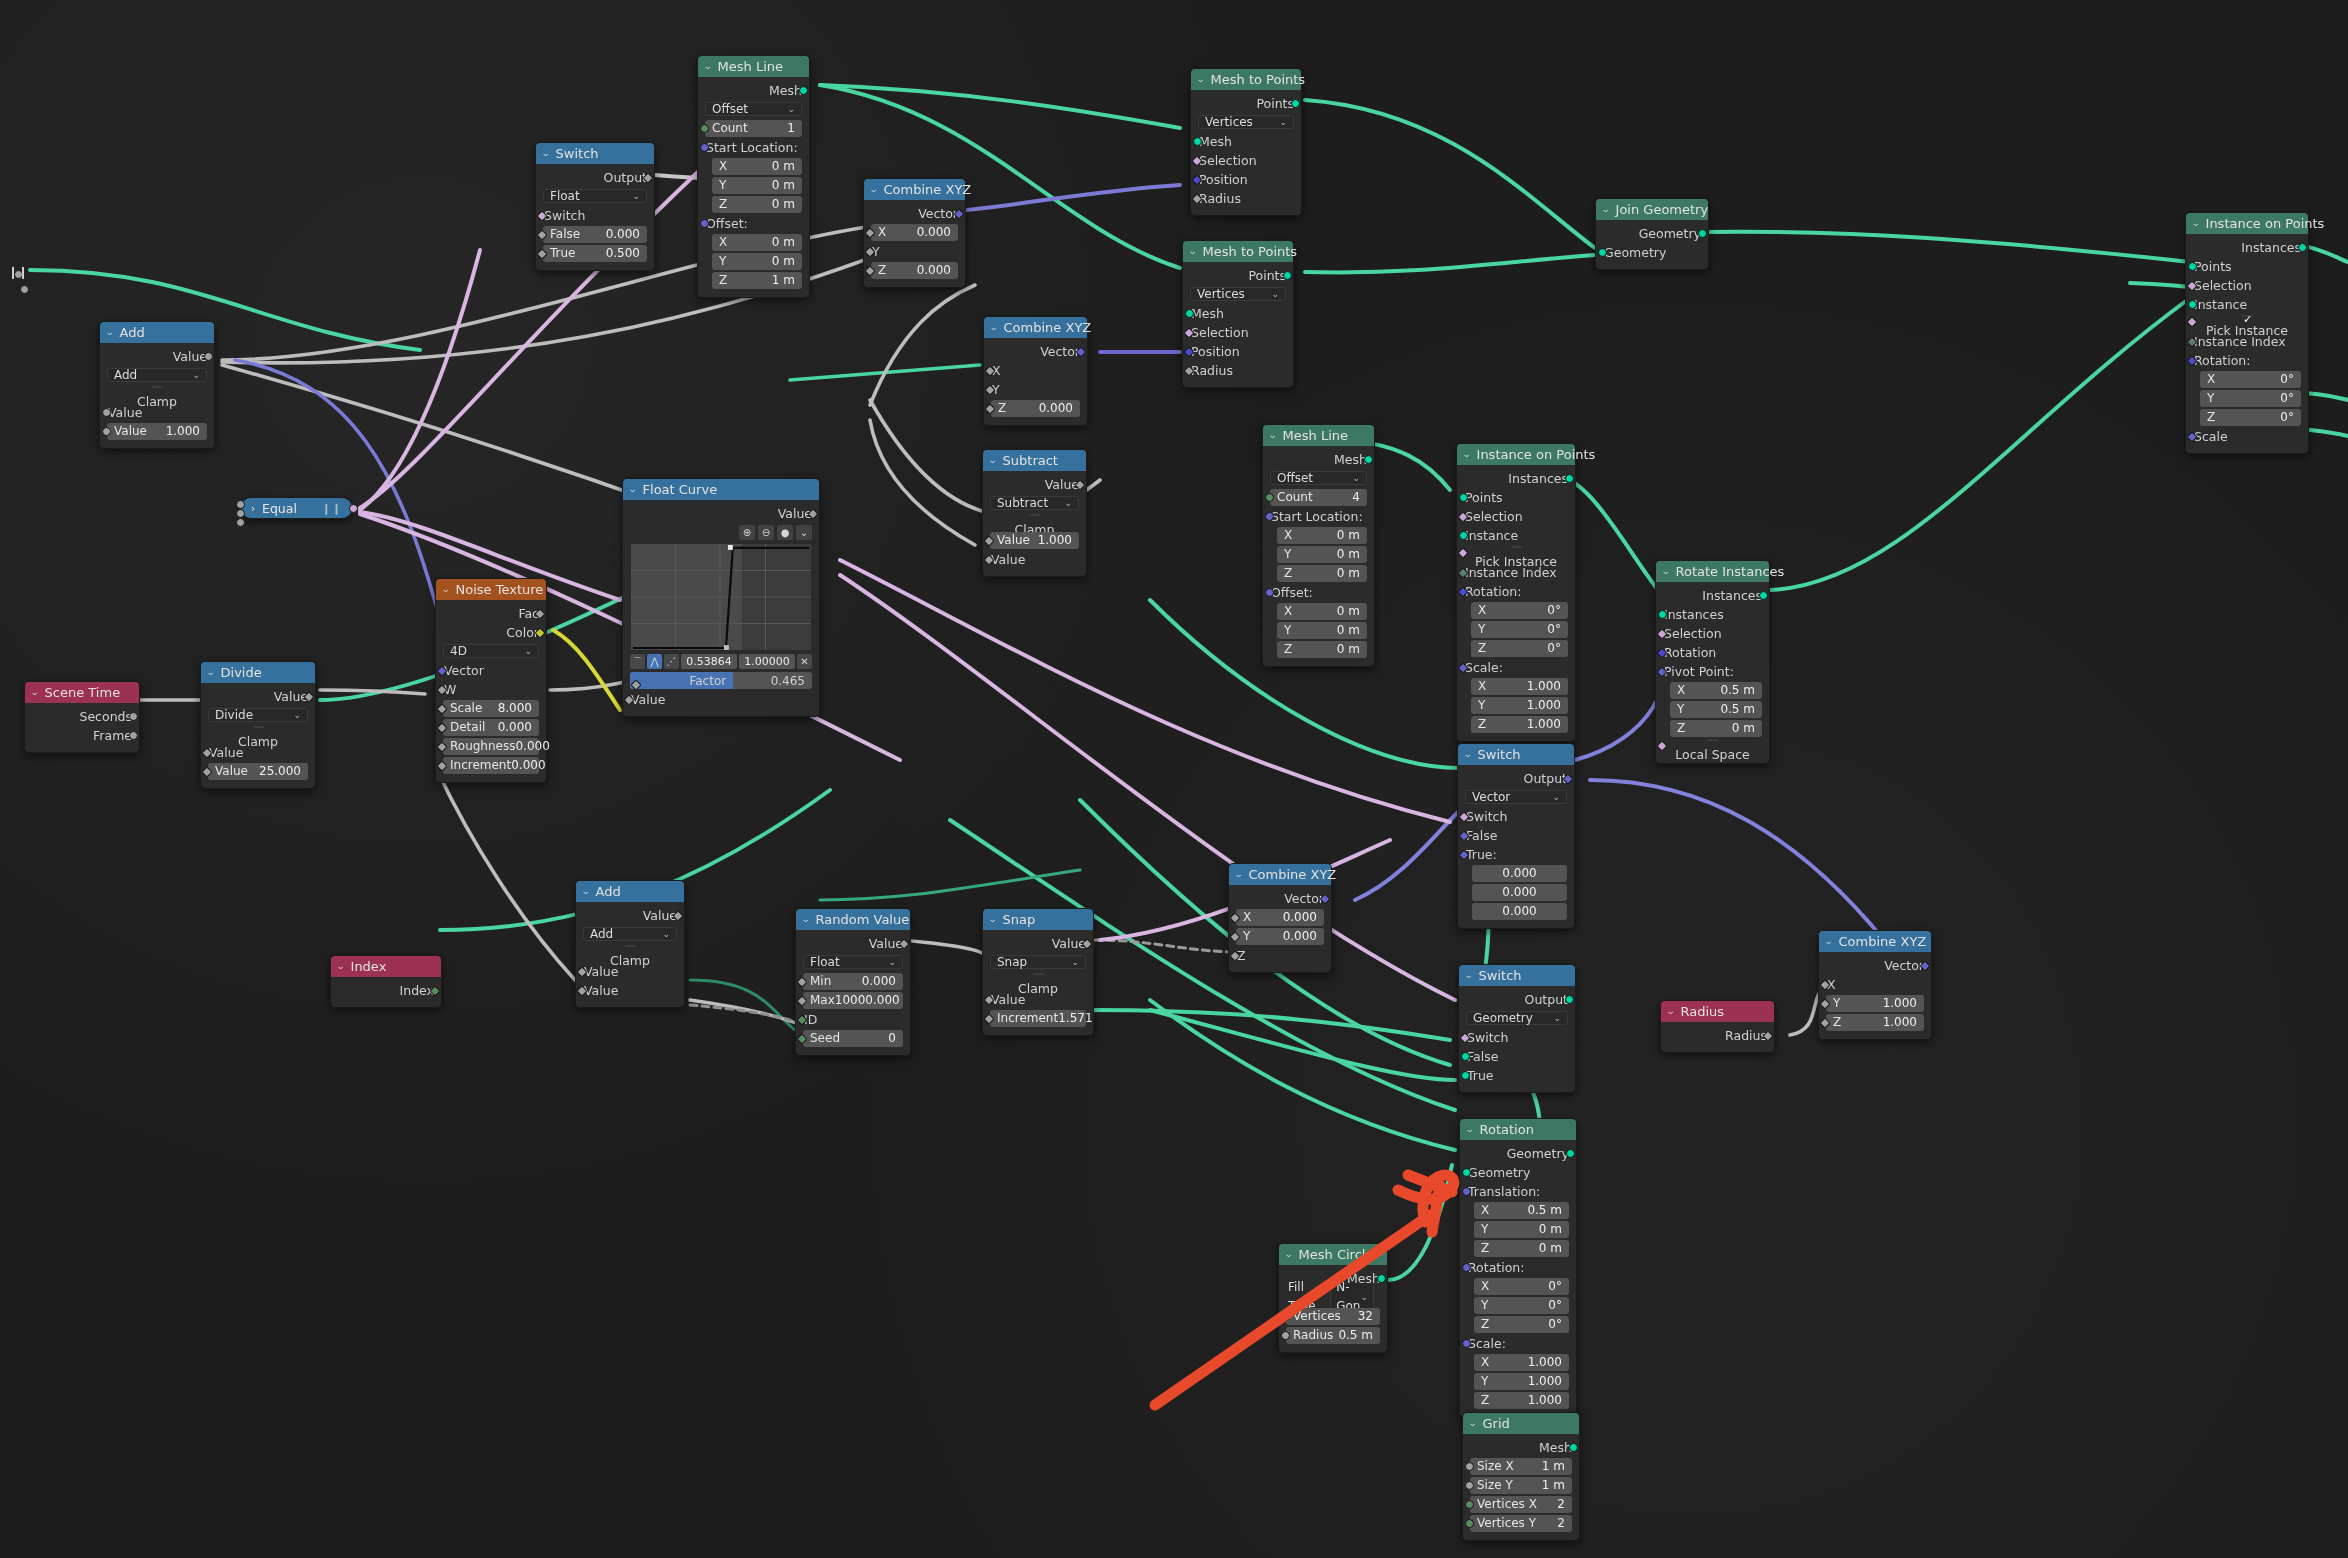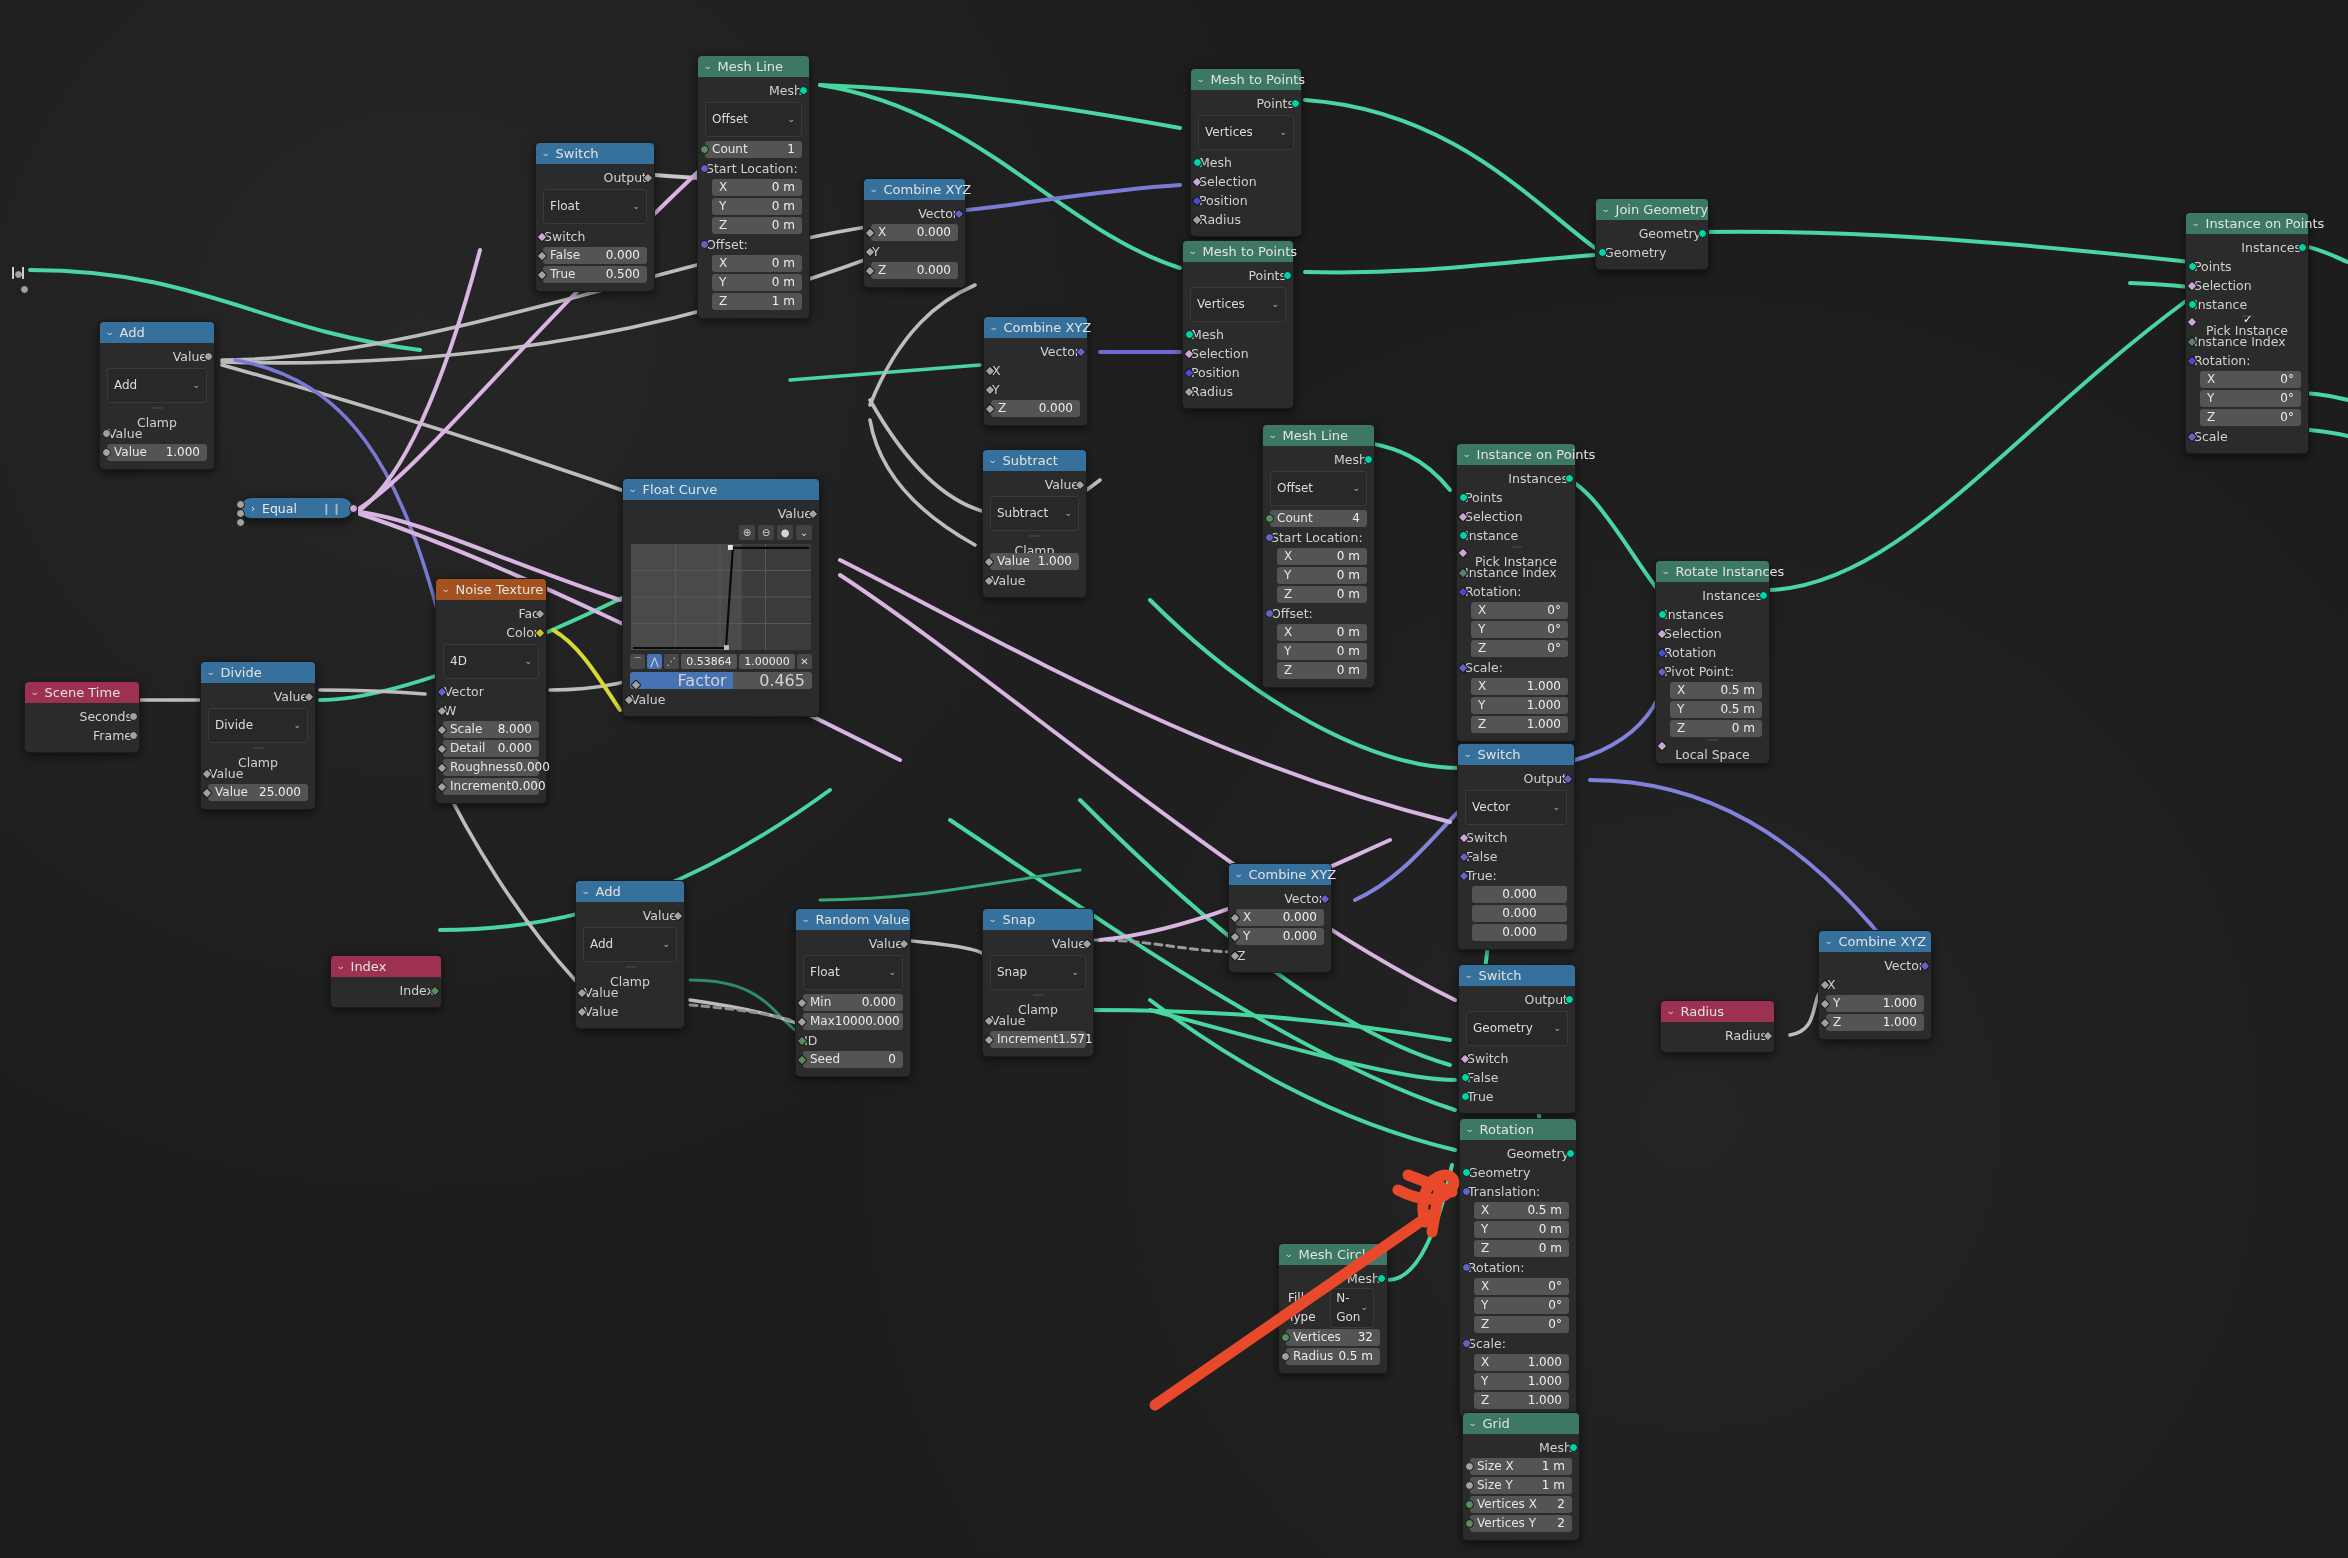--- a/index.html
+++ b/index.html
@@ -65,40 +65,40 @@
     font-size:12px;
     color:#e6e6e6;
     padding:0 7px;
     display:flex; justify-content:space-between; align-items:center;
   }
   .field.center { justify-content:center; }
   .field .fv { color:#efefef; }
   .field.indent { margin-left:14px; }
 
   .drop {
-    height:35px; line-height:19px;
+    height:14px; line-height:19px;
     margin:3px 7px 4px 7px;
     background:#282828;
     border:1px solid #3a3a3a;
     border-radius:3px;
     font-size:12px; color:#dcdcdc;
     padding:0 6px;
     display:flex; justify-content:space-between; align-items:center;
   }
   .drop .dc { font-size:9px; opacity:.8; }
 
   .chk { display:flex; align-items:center; gap:6px; margin:2px 7px; height:16px; font-size:12.5px;flex-direction:column; }
   .chk .box { width:11px; height:11px; background:#545454; border-radius:2px; border:1px solid #3c3c3c; }
   .chk .box.on { background:#4772b3; position:relative; }
   .chk .box.on:after{ content:"✓"; position:absolute; left:0.5px; top:-3px; font-size:11px; color:#fff; }
 
   .slider {
     height:17px; margin:2px 7px; border-radius:3px;
     background:#545454; position:relative; overflow:hidden;
-    font-size:16px; display:flex; justify-content:space-between; align-items:center;
+    font-size:12px; display:flex; justify-content:space-between; align-items:center;
     padding:0 7px;
   }
   .slider .fill { position:absolute; left:0; top:0; bottom:0; background:#4772b3; }
   .slider span { position:relative; z-index:2; }
 
   
   .sock {
     position:absolute; width:9px; height:9px;
     top:4px; border-radius:50%;
     border:1px solid #131313;

